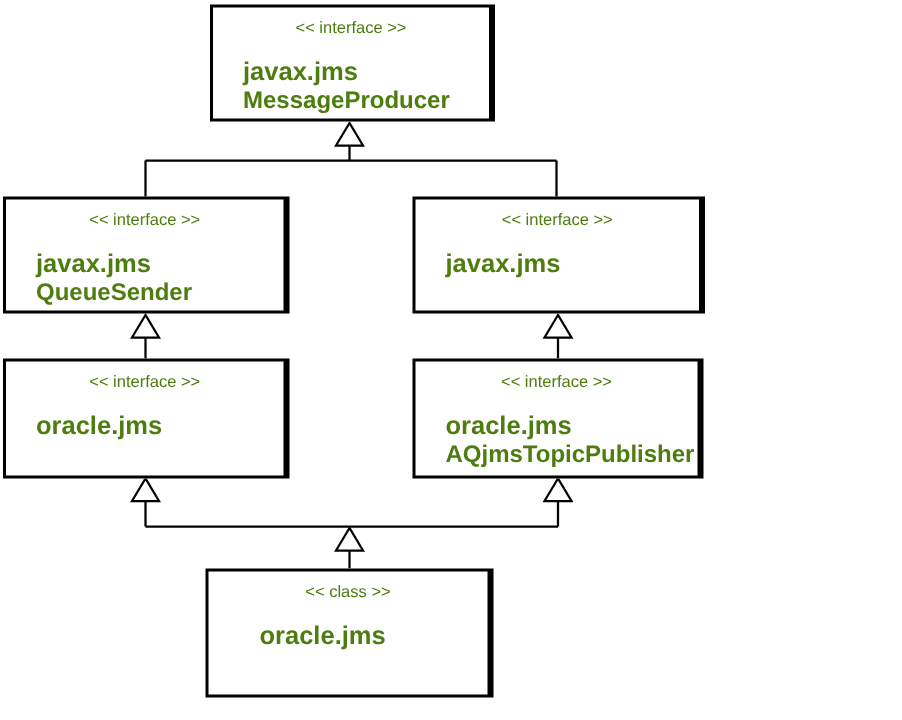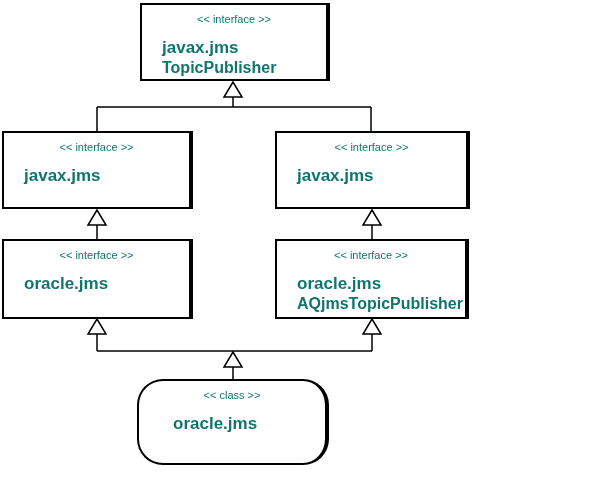--- a/index.html
+++ b/index.html
@@ -6,21 +6,21 @@
     margin: 0;
     padding: 0;
     background: #ffffff;
   }
   #canvas {
     position: relative;
     width: 601px;
     height: 480px;
     background: #ffffff;
     font-family: "Liberation Sans", sans-serif;
-    color: #0f766e;
+    color: #4d7c0f;
     overflow: hidden;
   }
   #connector-layer {
     position: absolute;
     left: 0;
     top: 0;
     width: 601px;
     height: 480px;
   }
   .node {
@@ -95,42 +95,43 @@
       <line class="edge-line" x1="372" y1="334" x2="372" y2="351"></line>
       <line class="edge-line" x1="97" y1="351" x2="372" y2="351"></line>
       <polygon class="edge-arrow" points="233,352 224,367 242,367"></polygon>
       <line class="edge-line" x1="233" y1="367" x2="233" y2="379"></line>
     </g>
   </svg>
 
   <div class="node" style="left:140px; top:3px; width:190px; height:78px;">
     <div class="stereotype">&lt;&lt; interface &gt;&gt;</div>
     <div class="pkg">javax.jms</div>
-    <div class="cls">TopicPublisher</div>
+    <div class="cls">MessageProducer</div>
   </div>
 
   <div class="node" style="left:2px; top:131px; width:191px; height:78px;">
     <div class="stereotype">&lt;&lt; interface &gt;&gt;</div>
     <div class="pkg">javax.jms</div>
+    <div class="cls">QueueSender</div>
   </div>
 
   <div class="node" style="left:275px; top:131px; width:195px; height:78px;">
     <div class="stereotype">&lt;&lt; interface &gt;&gt;</div>
     <div class="pkg">javax.jms</div>
   </div>
 
   <div class="node" style="left:2px; top:239px; width:191px; height:80px;">
     <div class="stereotype">&lt;&lt; interface &gt;&gt;</div>
     <div class="pkg">oracle.jms</div>
   </div>
 
   <div class="node" style="left:275px; top:239px; width:194px; height:80px;">
     <div class="stereotype">&lt;&lt; interface &gt;&gt;</div>
     <div class="pkg">oracle.jms</div>
     <div class="cls">AQjmsTopicPublisher</div>
   </div>
 
-  <div class="node inset-lg" style="left:137px; top:379px; width:192px; height:86px;border-radius:26px;">
+  <div class="node inset-lg" style="left:137px; top:379px; width:192px; height:86px;">
     <div class="stereotype">&lt;&lt; class &gt;&gt;</div>
     <div class="pkg">oracle.jms</div>
   </div>
 
 </div>
 
 </body></html>

